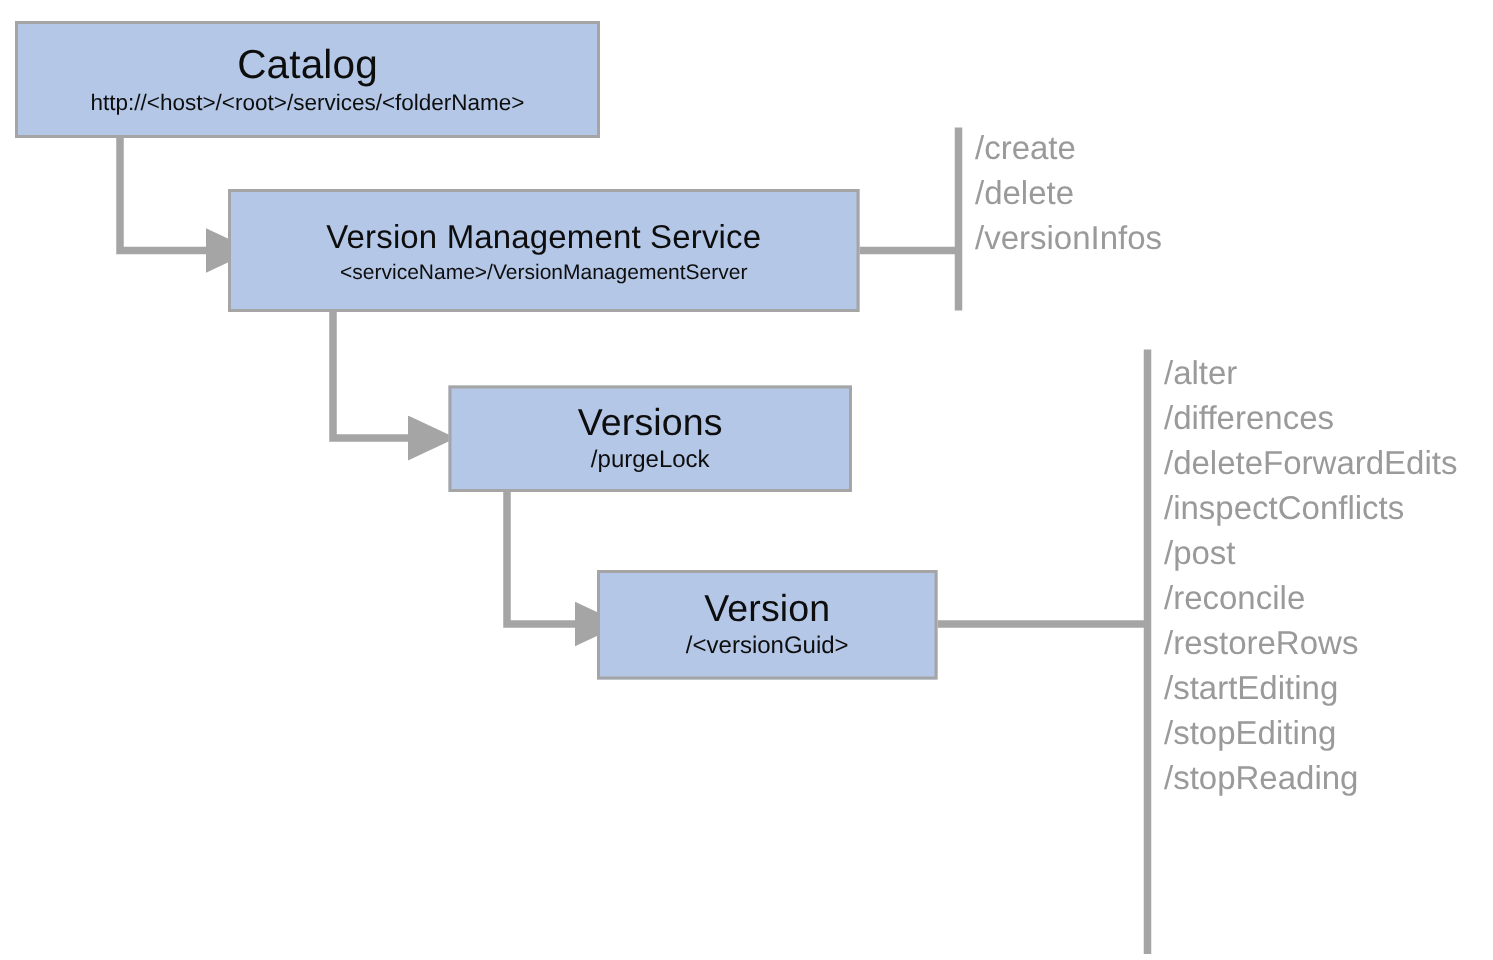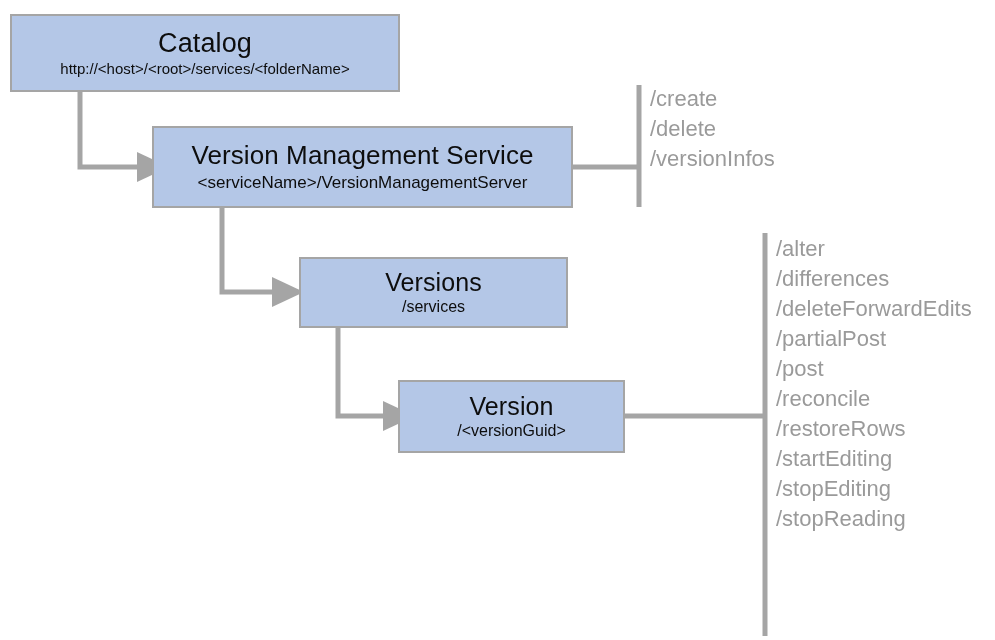--- a/index.html
+++ b/index.html
@@ -42,22 +42,22 @@
   .node .subtitle {
     font-weight: 400;
     white-space: nowrap;
   }
 
   #node-catalog           { left: 10px;  top: 14px;  width: 390px; height: 78px; }
   #node-catalog .title    { font-size: 27px; margin-bottom: 3px; }
   #node-catalog .subtitle { font-size: 15px; }
 
   #node-vms               { left: 152px; top: 126px; width: 421px; height: 82px; }
-  #node-vms .title        { font-size: 26px; margin-bottom: 5px; }
-  #node-vms .subtitle     { font-size: 17px; }
+  #node-vms .title        { font-size: 22px; margin-bottom: 5px; }
+  #node-vms .subtitle     { font-size: 14px; }
 
   #node-versions          { left: 299px; top: 257px; width: 269px; height: 71px; }
   #node-versions .title   { font-size: 25px; margin-bottom: 4px; }
   #node-versions .subtitle{ font-size: 16px; }
 
   #node-version           { left: 398px; top: 380px; width: 227px; height: 73px; }
   #node-version .title    { font-size: 25px; margin-bottom: 4px; }
   #node-version .subtitle { font-size: 16px; }
 
   
@@ -123,39 +123,39 @@
     <span class="subtitle">http://&lt;host&gt;/&lt;root&gt;/services/&lt;folderName&gt;</span>
   </div>
 
   <div class="node" id="node-vms">
     <span class="title">Version Management Service</span>
     <span class="subtitle">&lt;serviceName&gt;/VersionManagementServer</span>
   </div>
 
   <div class="node" id="node-versions">
     <span class="title">Versions</span>
-    <span class="subtitle">/services</span>
+    <span class="subtitle">/purgeLock</span>
   </div>
 
   <div class="node" id="node-version">
     <span class="title">Version</span>
     <span class="subtitle">/&lt;versionGuid&gt;</span>
   </div>
 
   <div class="op-list" id="ops-service">
       <span class="op-item">/create</span>
       <span class="op-item">/delete</span>
       <span class="op-item">/versionInfos</span>
     </div>
 
   <div class="op-list" id="ops-version">
       <span class="op-item">/alter</span>
       <span class="op-item">/differences</span>
       <span class="op-item">/deleteForwardEdits</span>
-      <span class="op-item">/partialPost</span>
+      <span class="op-item">/inspectConflicts</span>
       <span class="op-item">/post</span>
       <span class="op-item">/reconcile</span>
       <span class="op-item">/restoreRows</span>
       <span class="op-item">/startEditing</span>
       <span class="op-item">/stopEditing</span>
       <span class="op-item">/stopReading</span>
     </div>
 
 </div>
 

